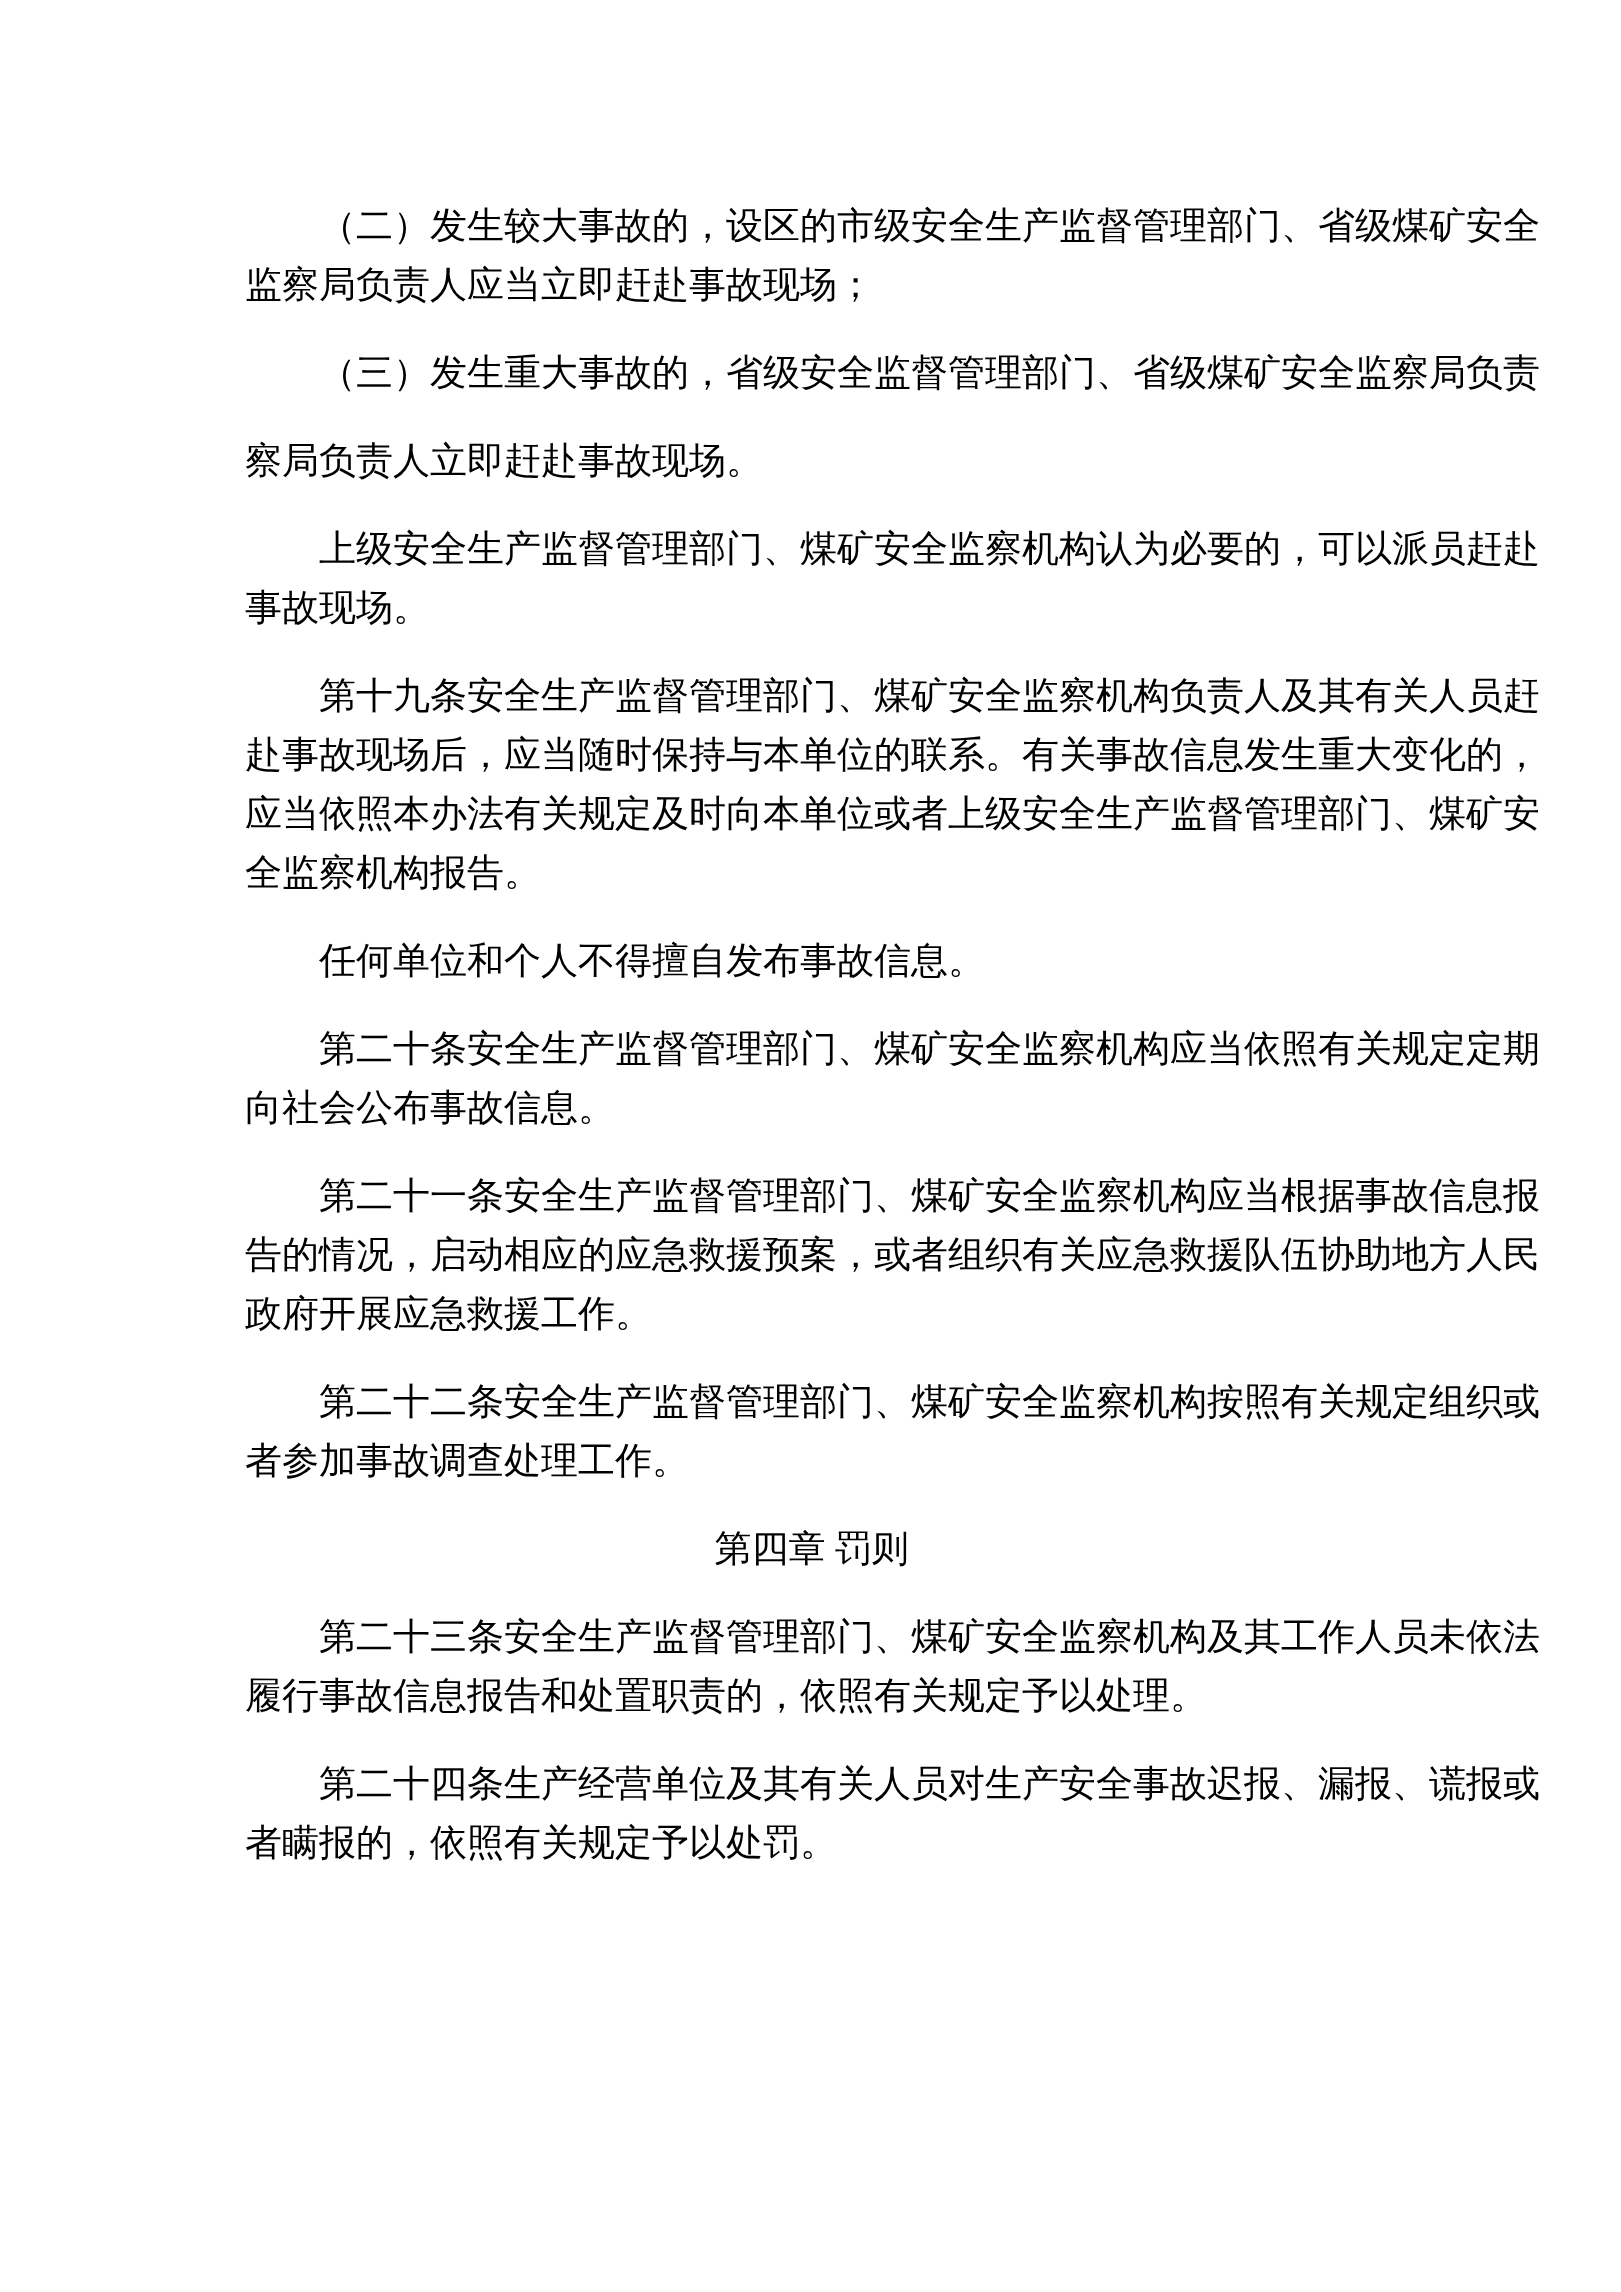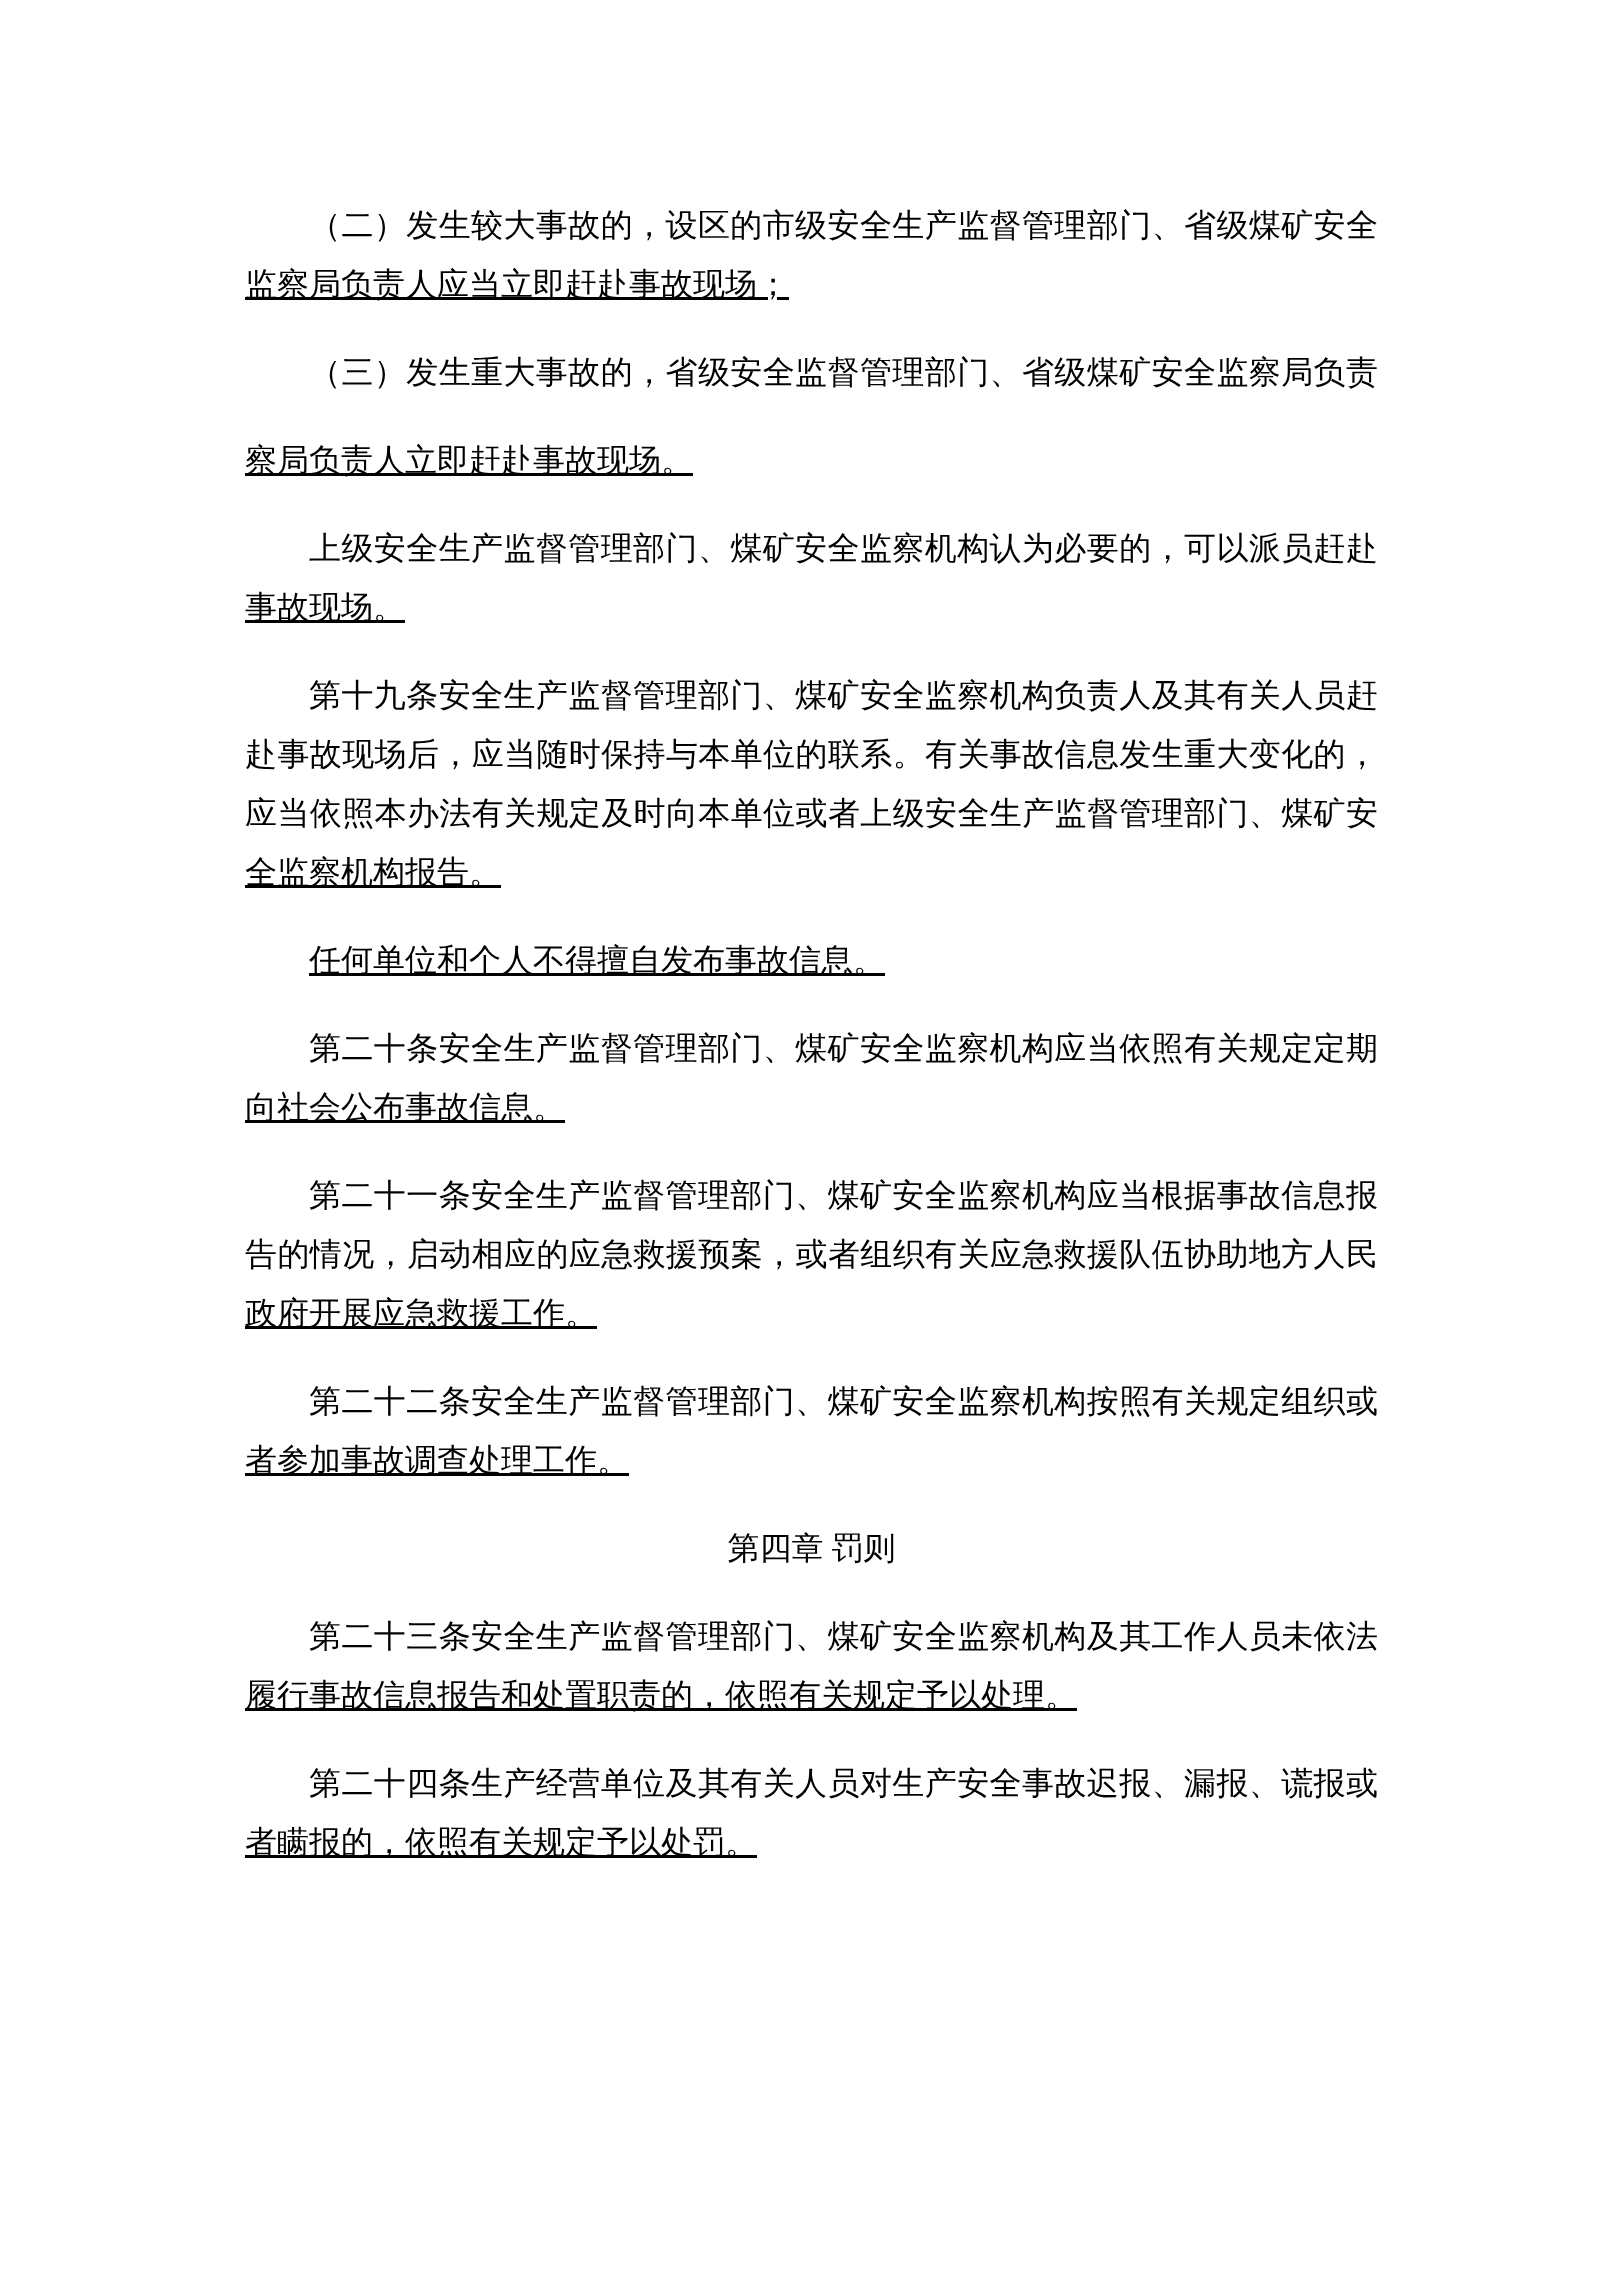--- a/index.html
+++ b/index.html
@@ -14,40 +14,39 @@
     background: #ffffff;
     overflow: hidden;
     font-family: "Liberation Serif", "DejaVu Serif", serif;
     color: #000000;
   }
   .content {
     position: absolute;
     left: 245px;
     top: 196px;
     width: 1133px;
-    font-size: 32px;
+    font-size: 37px;
     line-height: 59px;
     letter-spacing: 0;
   }
   .para {
     margin: 0 0 29px 0;
   }
   
   .line {
     text-align: justify;
     text-align-last: justify;
     white-space: nowrap;
   }
   .line.first {
     text-indent: 2em;
   }
   .line.last {
     text-align: right;
     text-align-last: left;
-    text-decoration: underline;
   }
   .chapter-heading {
     margin: 0 0 29px 0;
     text-align: left;
     text-align-last: center;
   }
 </style>
 </head>
 <body>
 

